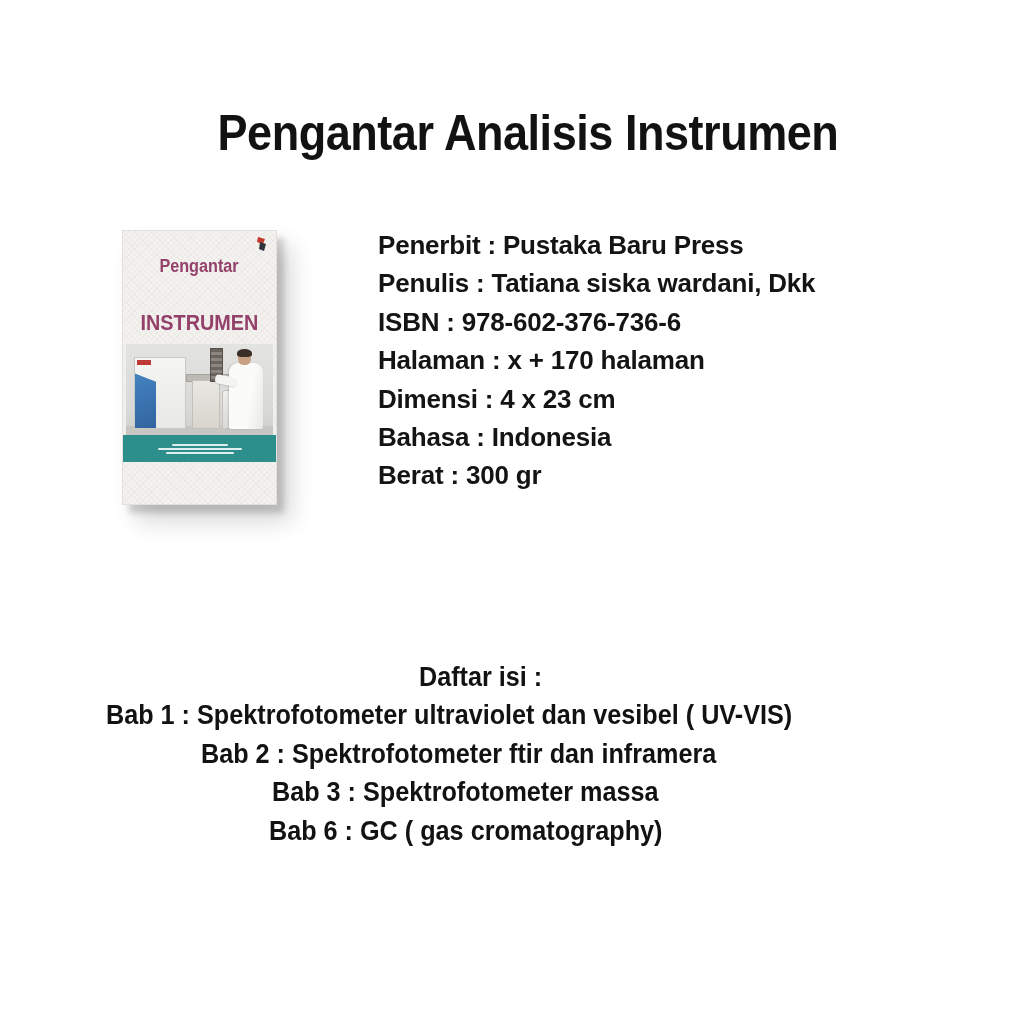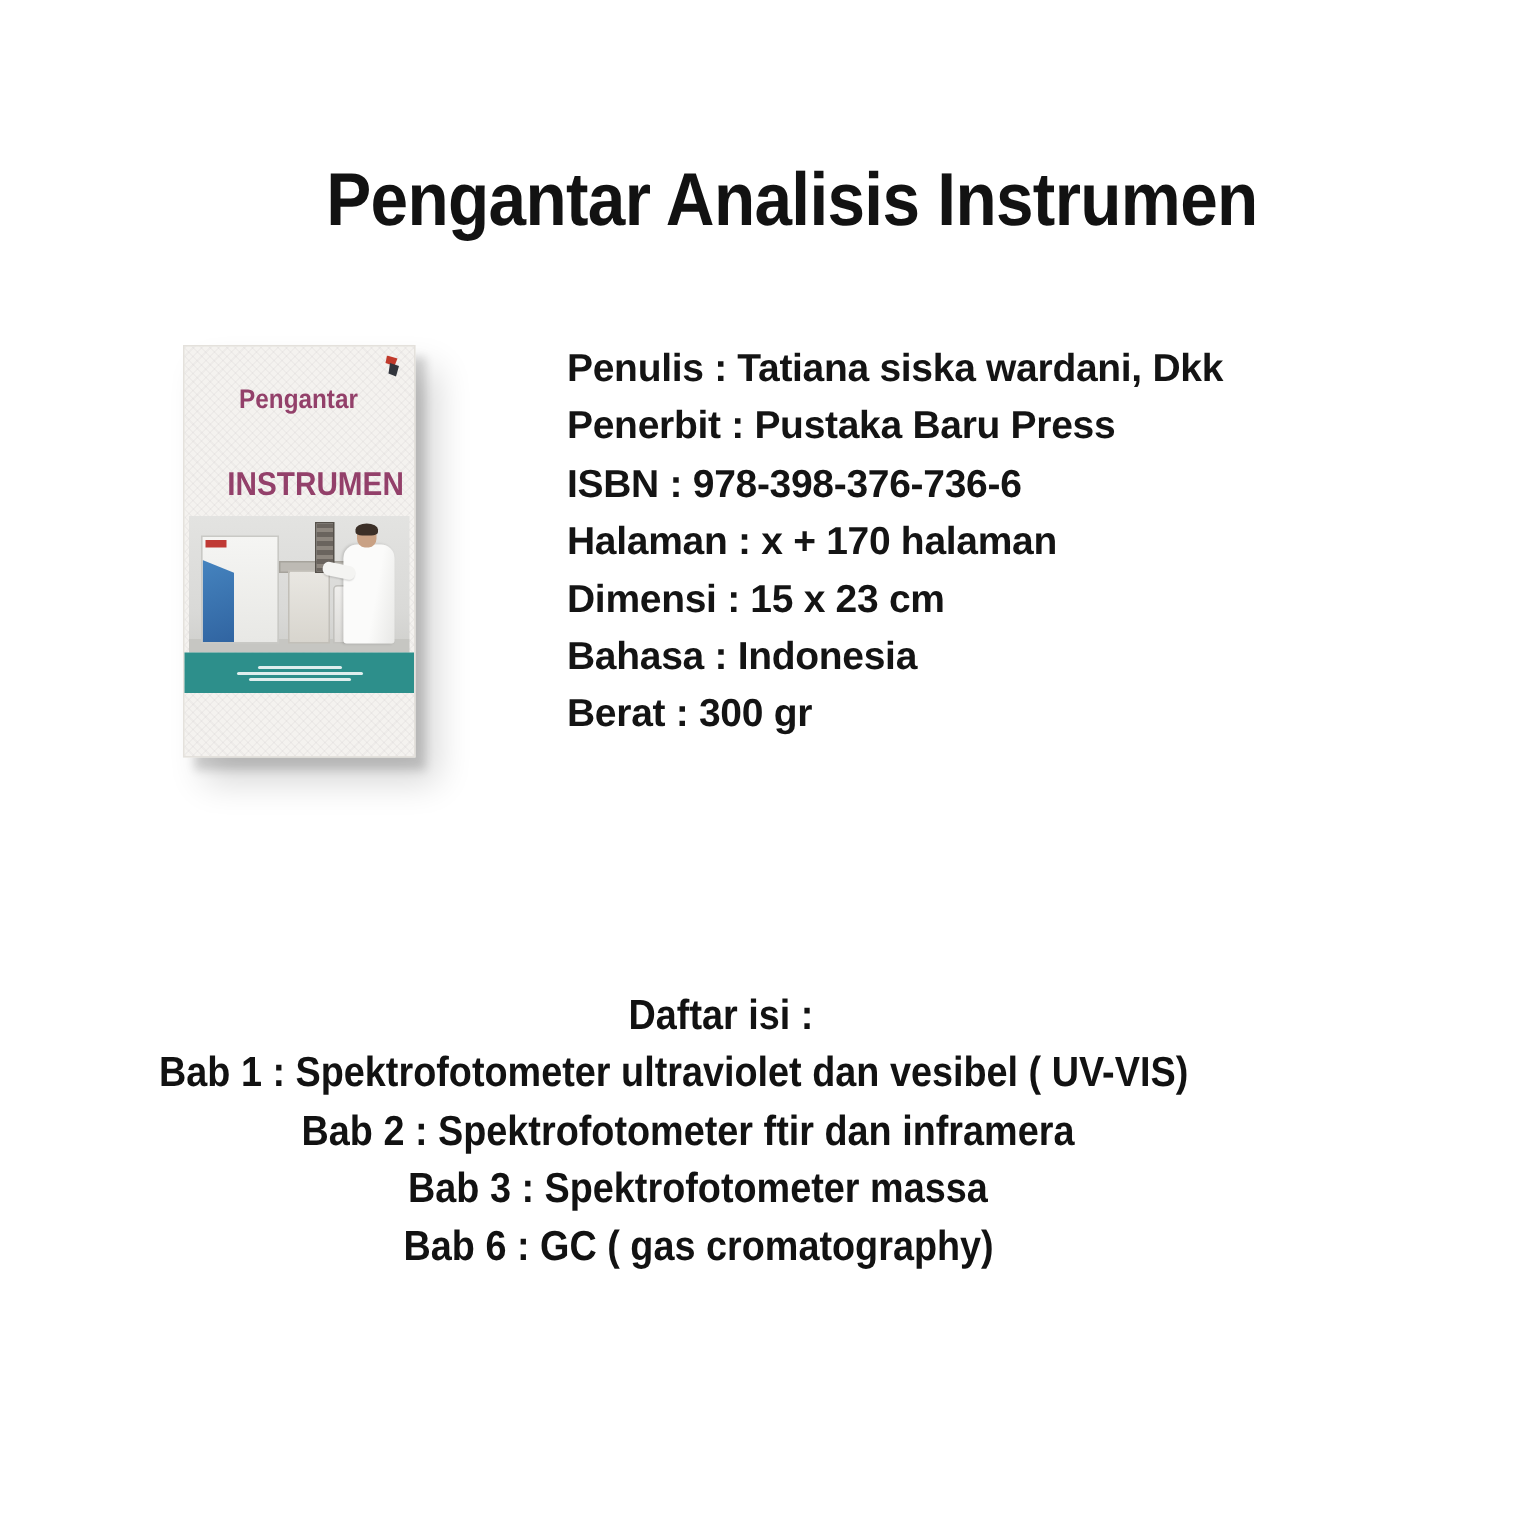--- a/index.html
+++ b/index.html
@@ -59,21 +59,21 @@
     top: 47px; left: 0; width: 100%;
     text-align: center;
     font-size: 27px;
     font-weight: 700;
     letter-spacing: 0px;
     color: #93406a;
   }
   .cover-title2 {
     position: absolute;
     top: 79px; left: 0; width: 100%;
-    text-align: right;
+    text-align: center;
     font-size: 22px;
     font-weight: 700;
     color: #93406a;
   }
 
   
   .cover-photo {
     position: absolute;
     left: 3px; right: 3px;
     top: 113px; height: 91px;
@@ -233,25 +233,25 @@
   </div>
 
   <div class="cover-band">
     <div class="author-line l1"></div>
     <div class="author-line l2"></div>
     <div class="author-line l3"></div>
   </div>
 </div>
 
 <div class="details-block">
+  <div>Penerbit : Pustaka Baru Press</div>
   <div>Penulis : Tatiana siska wardani, Dkk</div>
-  <div>Penerbit : Pustaka Baru Press</div>
-  <div>ISBN : 978-398-376-736-6</div>
+  <div>ISBN : 978-602-376-736-6</div>
   <div>Halaman : x + 170 halaman</div>
-  <div>Dimensi : 15 x 23 cm</div>
+  <div>Dimensi : 4 x 23 cm</div>
   <div>Bahasa : Indonesia</div>
   <div>Berat : 300 gr</div>
 </div>
 
 <div class="toc-block">
   <div><span class="condensed">Daftar isi :</span></div>
   <div><span class="condensed">Bab 1 : Spektrofotometer ultraviolet dan vesibel ( UV-VIS)</span></div>
   <div><span class="condensed">Bab 2 : Spektrofotometer ftir dan inframera</span></div>
   <div><span class="condensed">Bab 3 : Spektrofotometer massa</span></div>
   <div><span class="condensed">Bab 6 : GC ( gas cromatography)</span></div>

